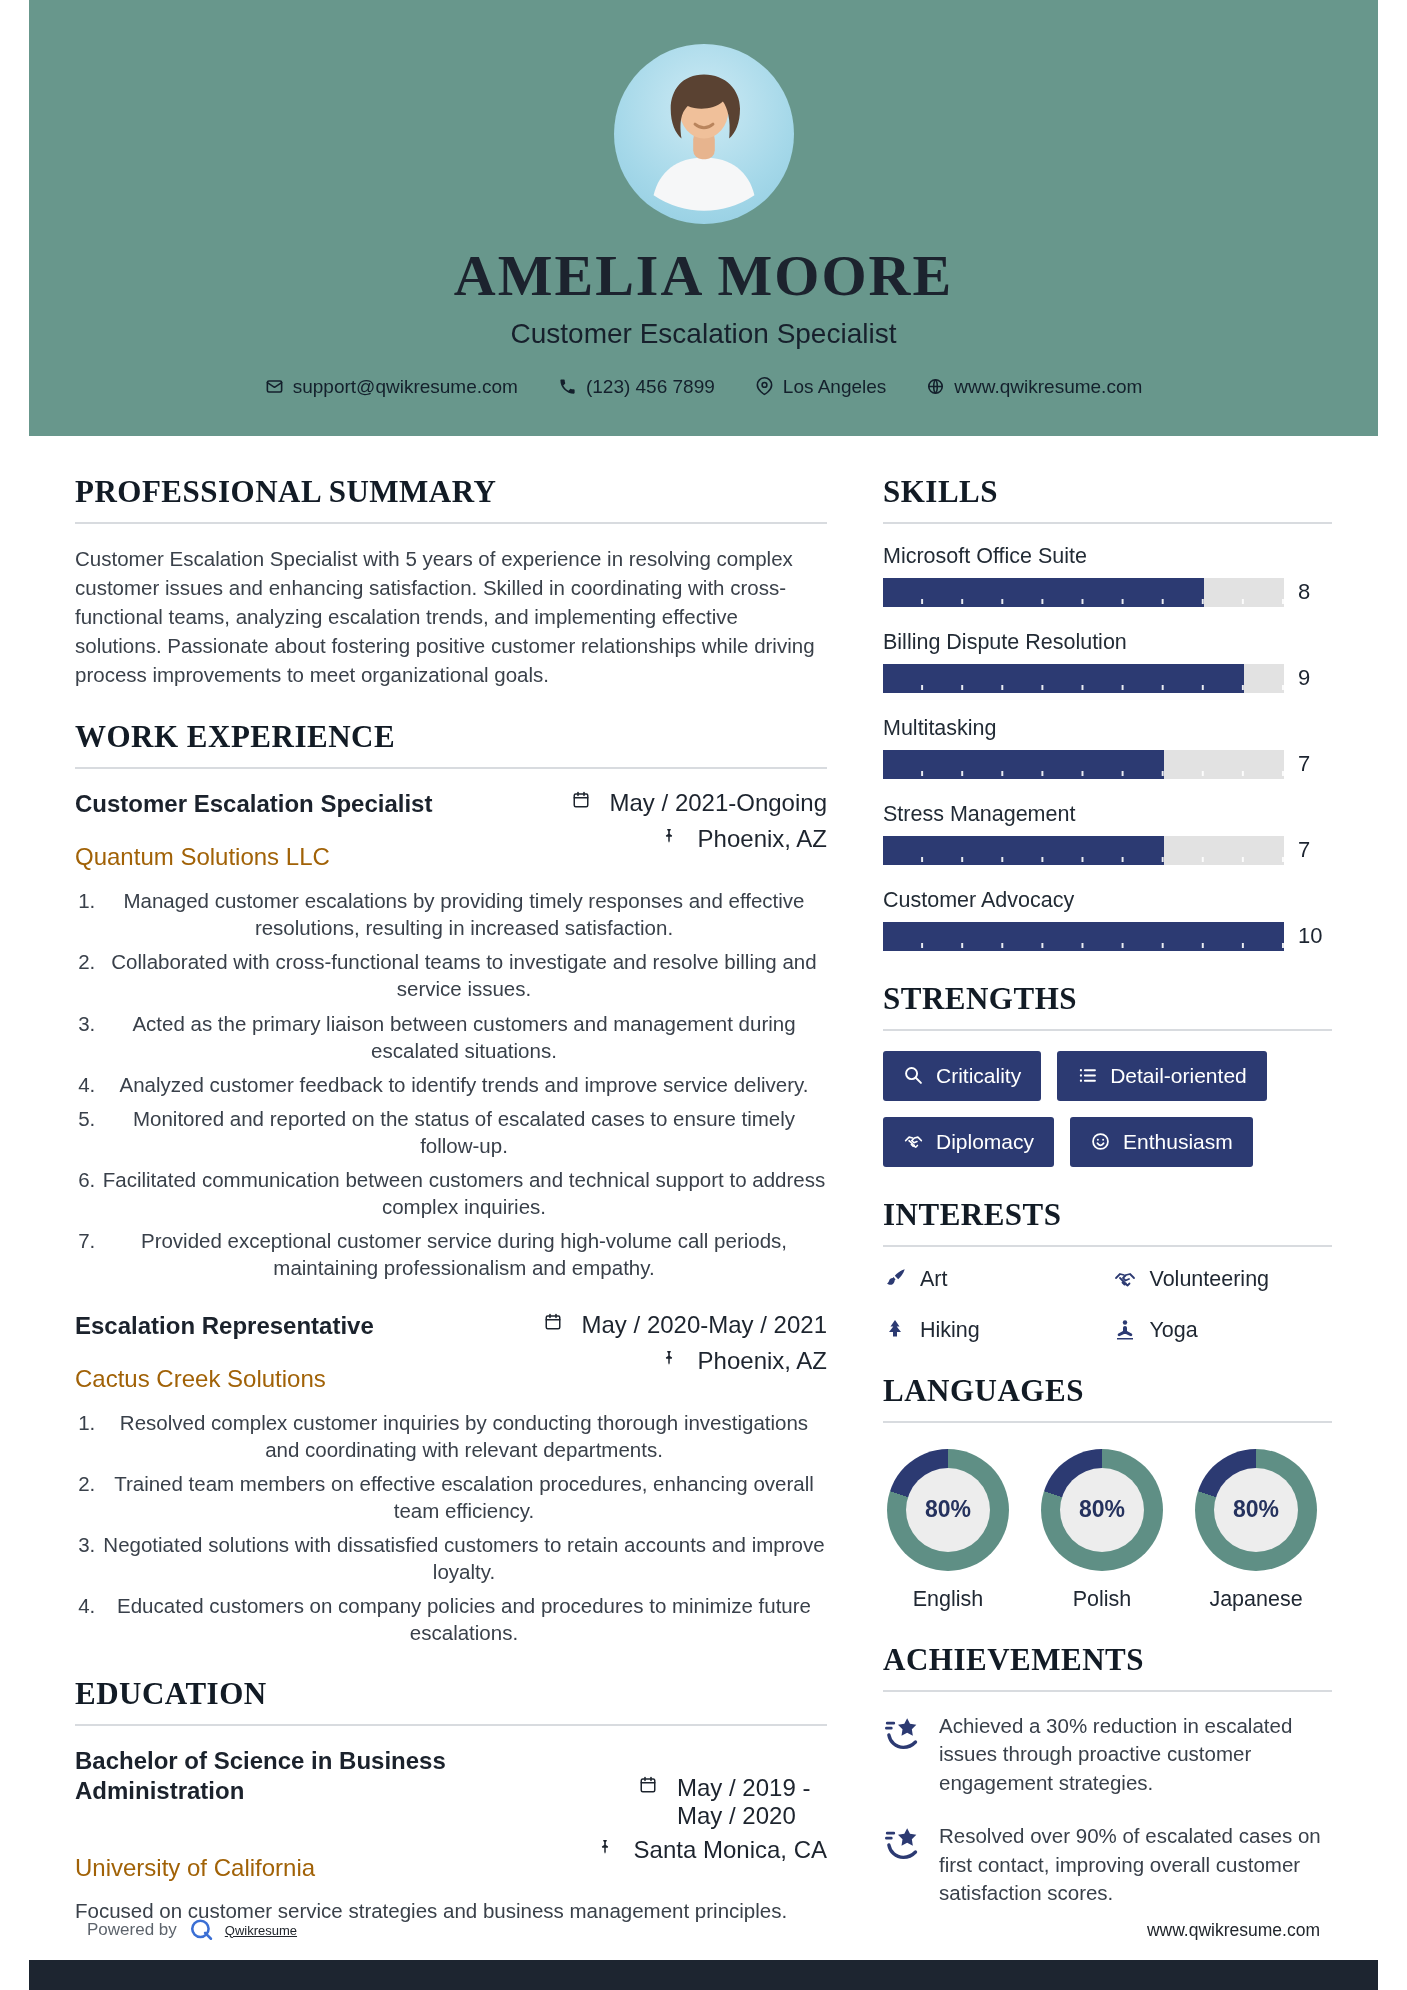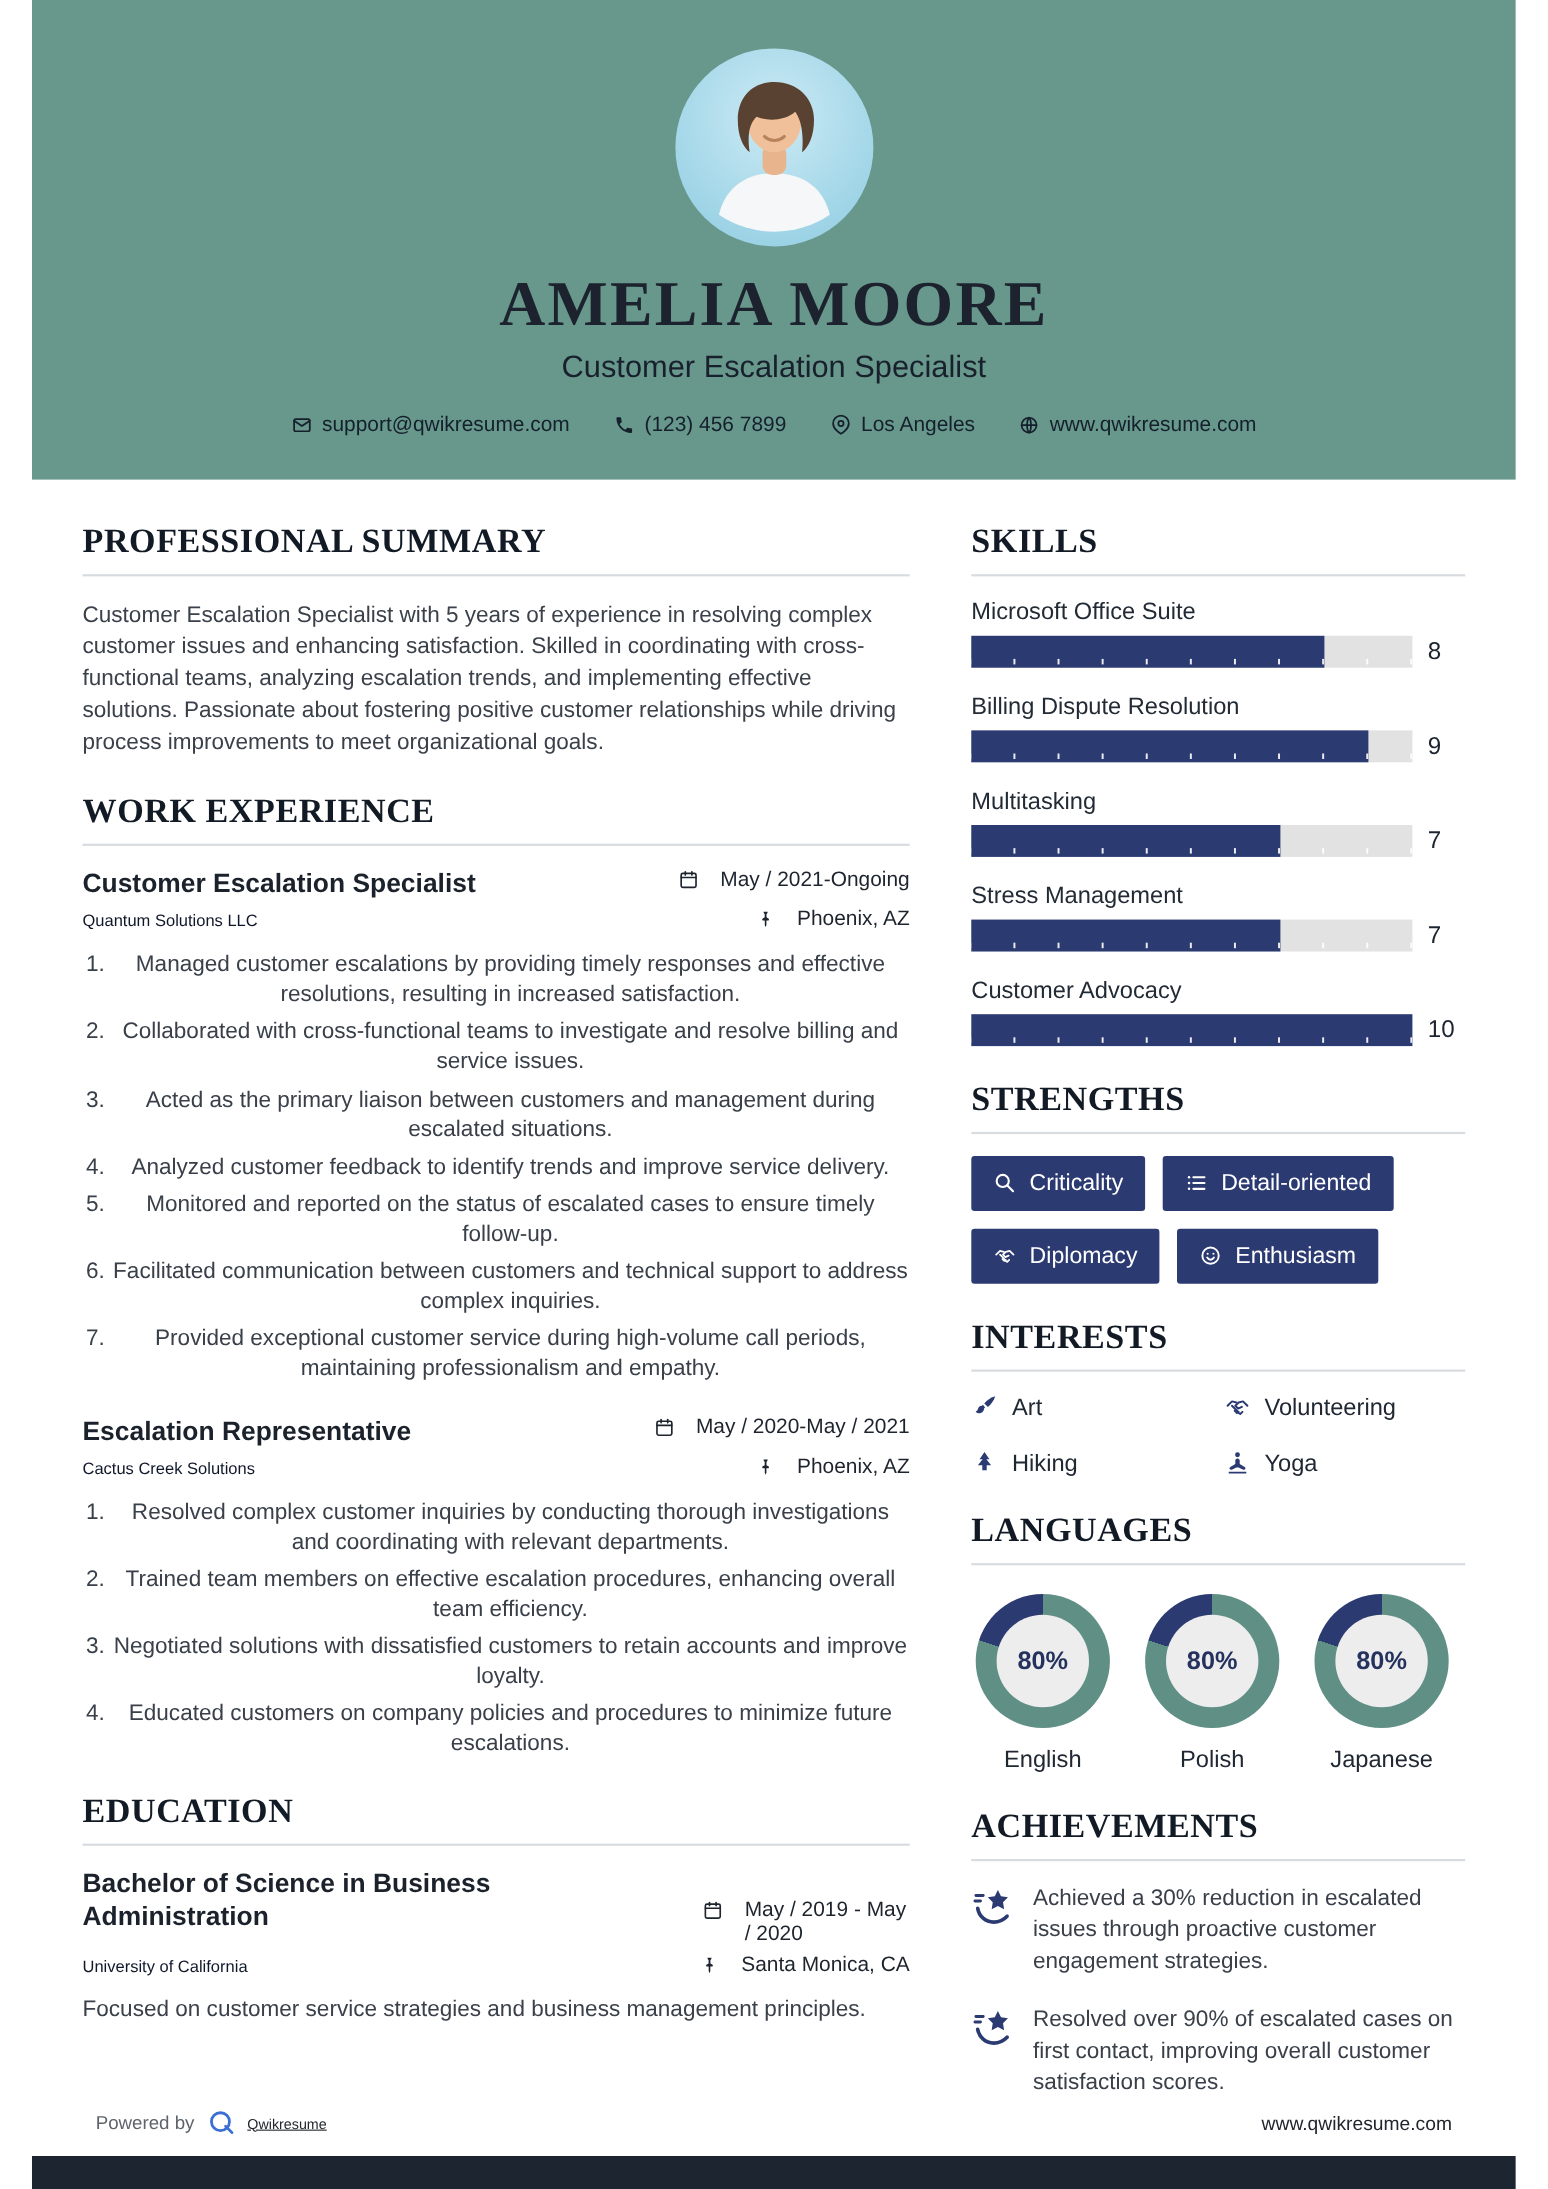--- a/index.html
+++ b/index.html
@@ -28,22 +28,22 @@
         letter-spacing:.5px;color:#121b25;margin:0 0 20px 0;padding-bottom:12px;
         border-bottom:2px solid #d8dbdf;}
   .section{margin-bottom:30px;}
 
   
   .summary-text{font-size:20.5px;line-height:1.42;color:#3a414a;margin:0;}
 
   .job{margin-bottom:30px;}
   .job-row{display:flex;justify-content:space-between;align-items:flex-start;gap:16px;}
   .job-name{font-size:24px;font-weight:700;color:#1b222c;margin:0;line-height:1.25;}
-  .company{font-size:15px;color:#0f172a;margin-top:4px;}
-  .meta{display:flex;align-items:flex-start;gap:20px;font-size:19px;color:#1d242e;white-space:nowrap;}
+  .company{font-size:24px;color:#a16207;margin-top:18px;}
+  .meta{display:flex;align-items:flex-start;gap:20px;font-size:24px;color:#1d242e;white-space:nowrap;}
   .meta.wrap{white-space:normal;margin-top:28px;}
   .meta.wrap span{max-width:150px;display:inline-block;}
   .meta svg{width:18px;height:18px;flex:none;margin-top:2px;}
   .job-row + .job-row{margin-top:6px;}
   ol.bullets{margin:16px 0 0 0;padding-left:26px;text-align:center;}
   ol.bullets li{font-size:20.5px;line-height:1.32;color:#39404a;margin-bottom:7px;}
 
   .edu-desc{font-size:20.5px;line-height:1.42;color:#3a414a;margin:14px 0 0 0;}
 
   

